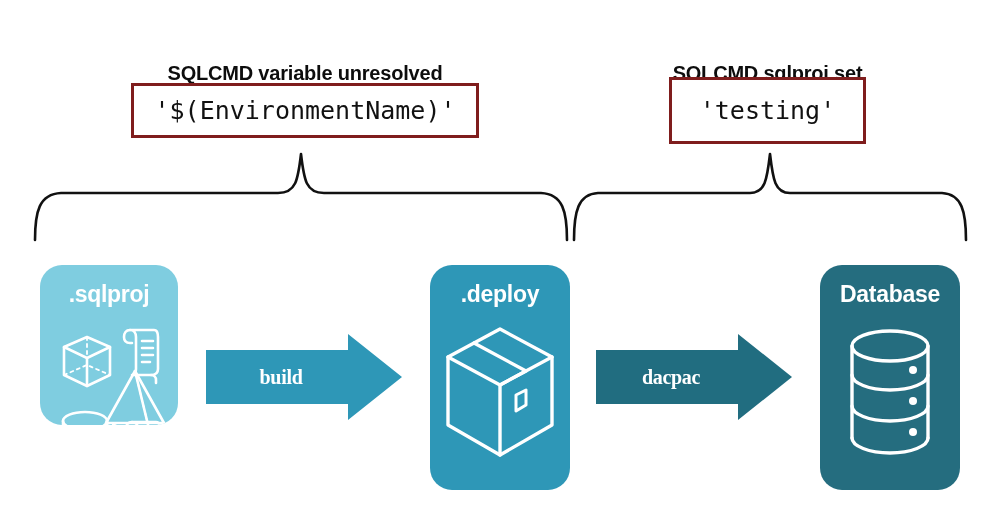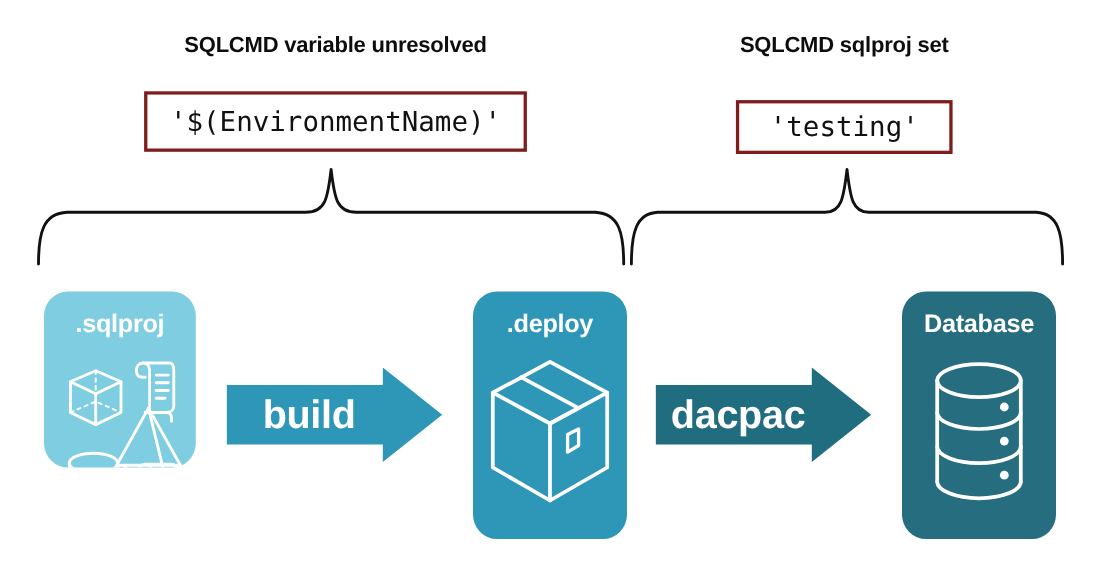--- a/index.html
+++ b/index.html
@@ -22,40 +22,41 @@
   
   .heading {
     position: absolute;
     font-family: "Liberation Sans", sans-serif;
     font-weight: bold;
     font-size: 20px;
     color: #0d0d0d;
     letter-spacing: -0.2px;
     text-align: center;
     white-space: nowrap;
+    margin-top: 32px;
   }
   #heading-left  { left: 0;   top: 30px; width: 610px; }
   #heading-right { left: 565px; top: 30px; width: 405px; }
 
   
   .value-box {
     position: absolute;
     box-sizing: border-box;
     border: 3px solid #7f1d1d;
     background: #ffffff;
     display: flex;
     align-items: center;
     justify-content: center;
     font-family: "DejaVu Sans Mono", monospace;
     font-size: 25px;
     color: #111111;
     white-space: nowrap;
   }
   #value-box-left  { left: 131px; top: 83px; width: 348px; height: 55px; }
-  #value-box-right { left: 669px; top: 91px; width: 197px; height: 49px; }
+  #value-box-right { left: 669px; top: 77px; width: 197px; height: 67px; }
 
   
   .brace-svg {
     position: absolute;
     top: 152px;
     overflow: visible;
   }
   #brace-left  { left: 30px; }
   #brace-right { left: 570px; }
 
@@ -98,23 +99,23 @@
     left: 0;
     top: 0;
     width: 100%;
     height: 100%;
     display: flex;
     align-items: center;
     padding-right: 46px;
     box-sizing: border-box;
     justify-content: center;
     color: #ffffff;
-    font-family: Liberation Sans, sans-serif;
+    font-family: Liberation Serif, serif;
     font-weight: bold;
-    font-size: 36px;
+    font-size: 20px;
     letter-spacing: -0.3px;
     pointer-events: none;
   }
 </style>
 </head>
 <body>
 
 <div id="canvas">
 
   <div class="heading" id="heading-left">SQLCMD variable unresolved</div>

